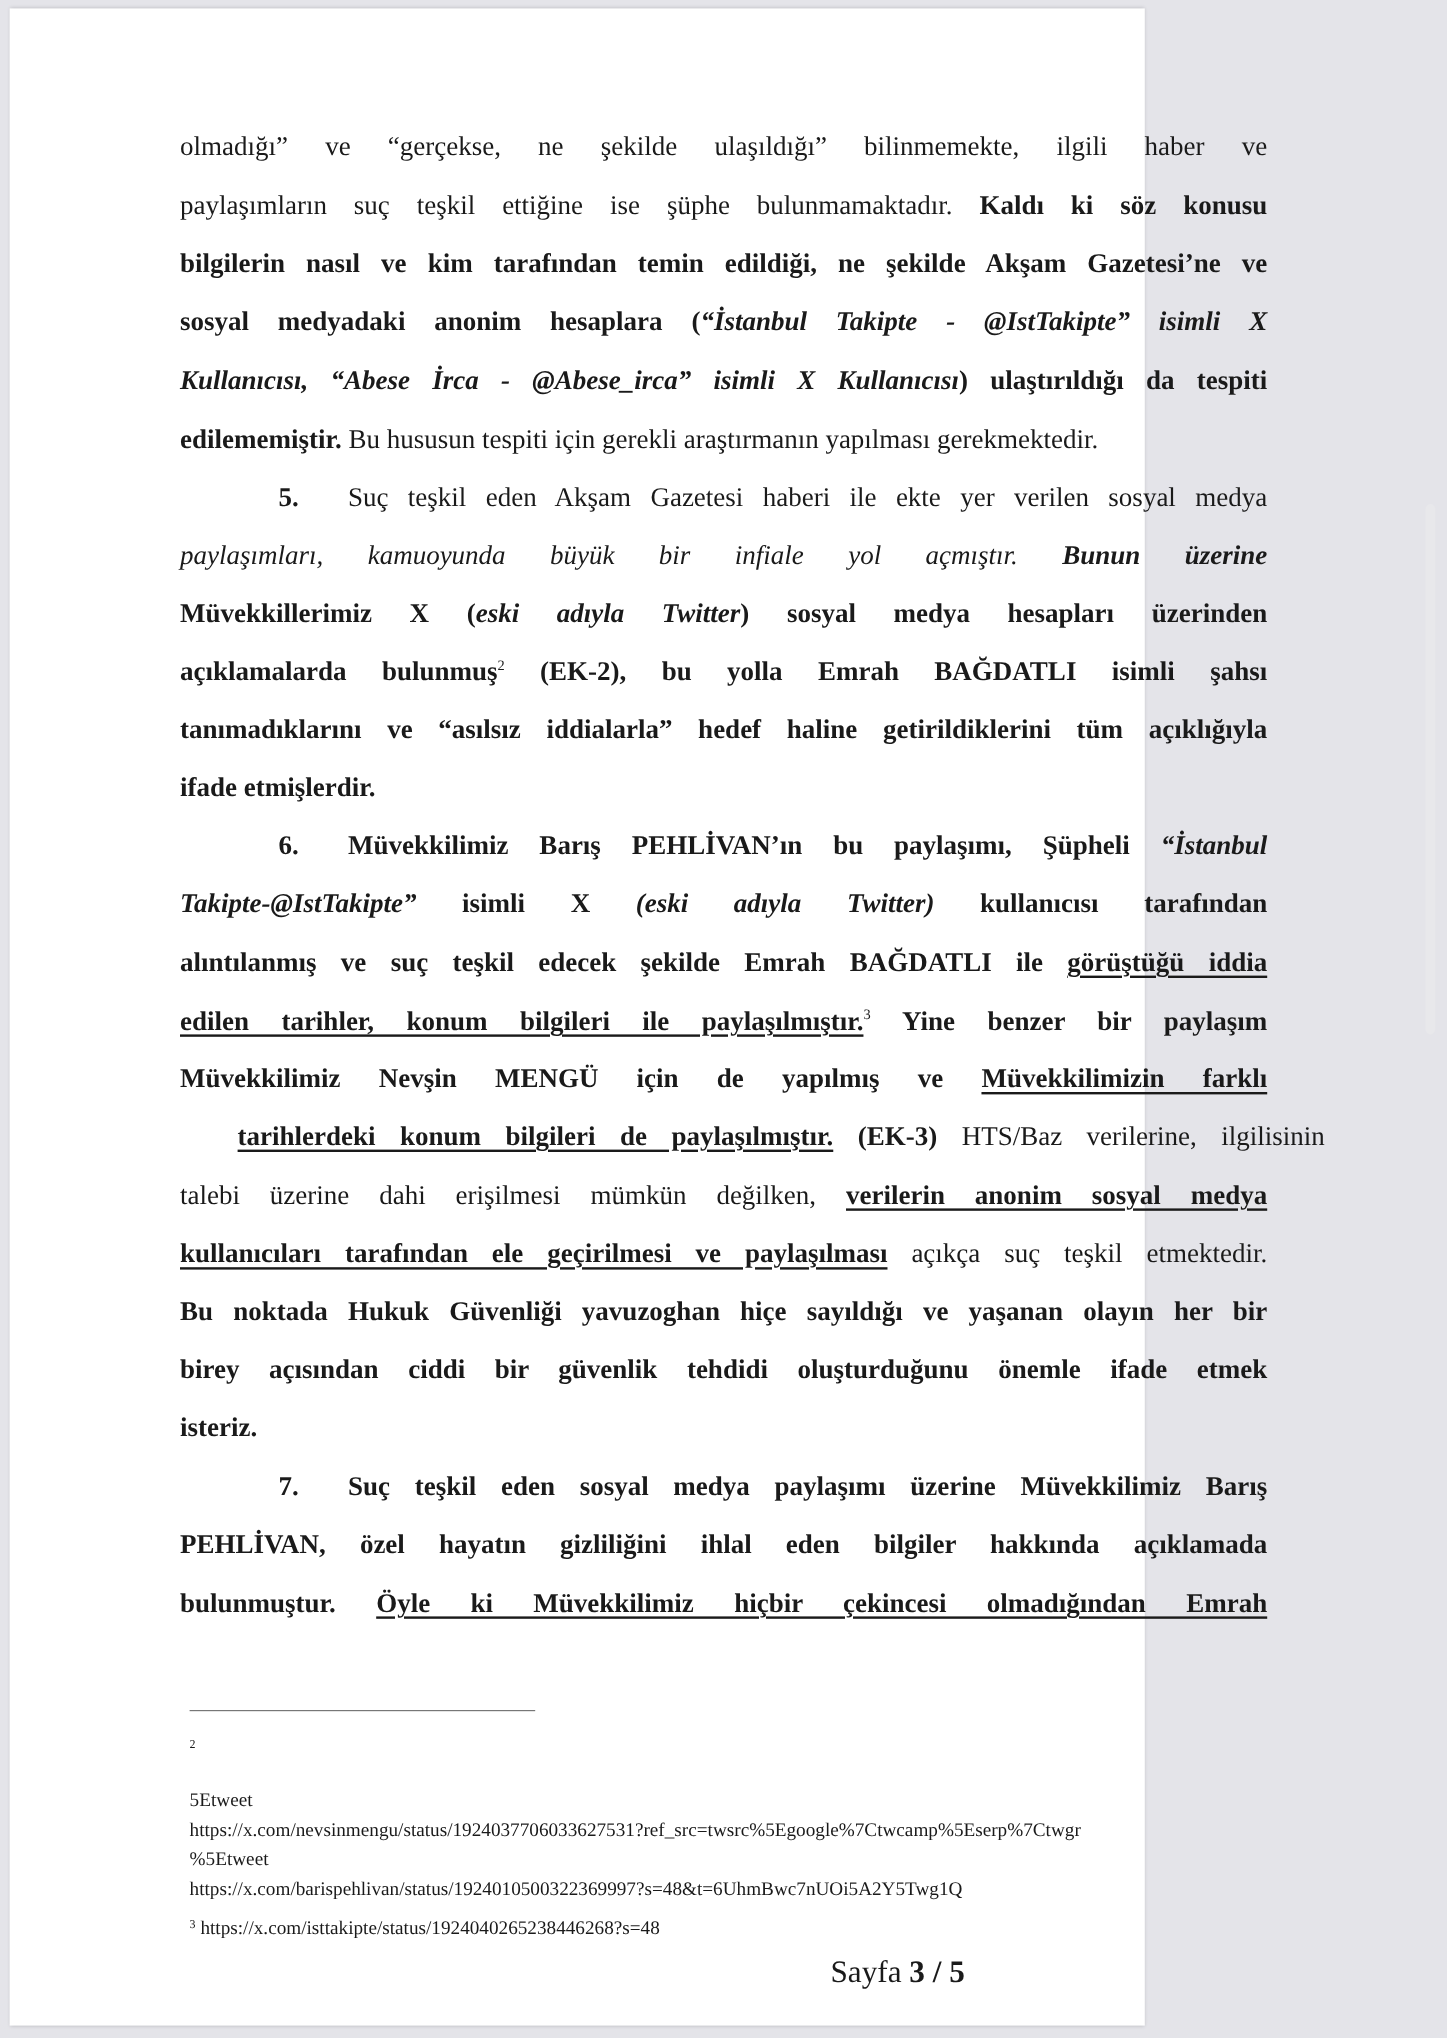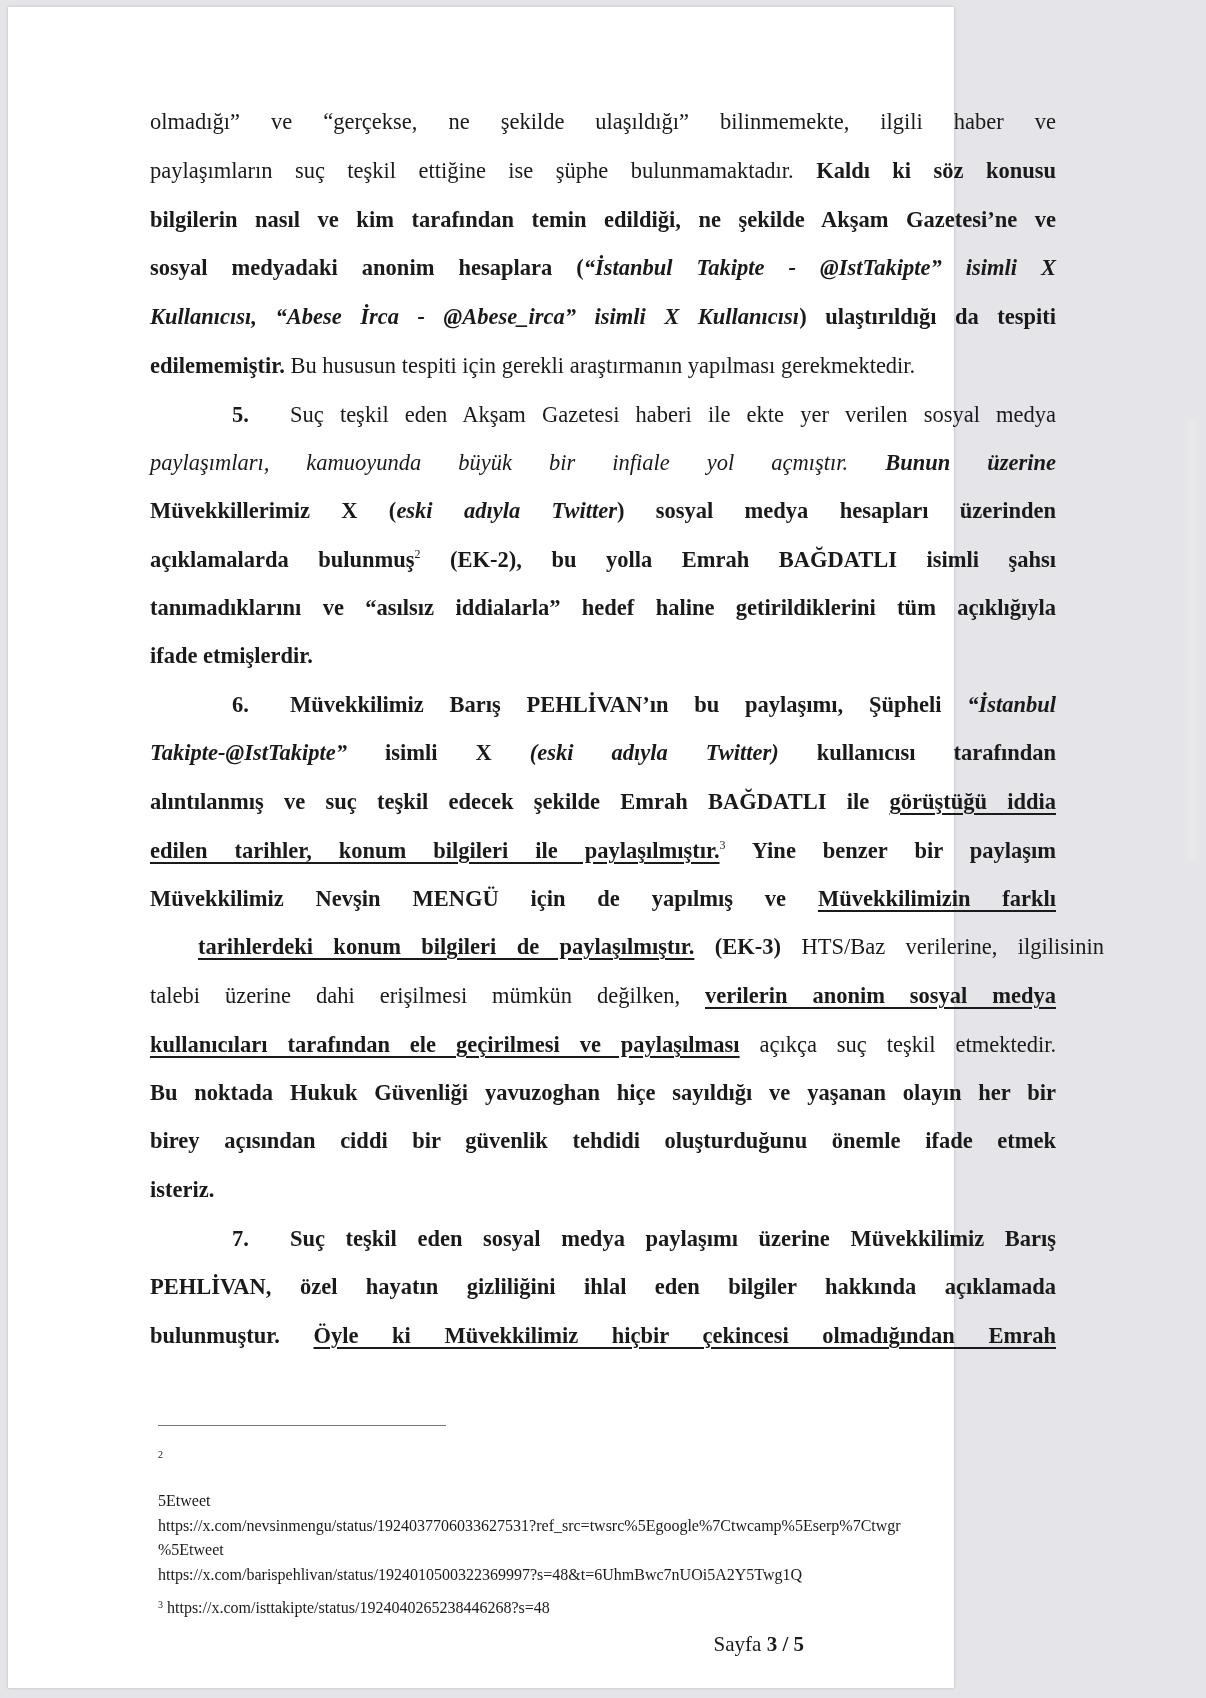--- a/index.html
+++ b/index.html
@@ -35,21 +35,21 @@
     position: absolute; left: 150px; top: 1418px;
     width: 288px; height: 0; border-top: 1.5px solid #777;
   }
   .fn {
     position: absolute; left: 150px; width: 920px;
     font-size: 16px; line-height: 20px; white-space: nowrap; color: #1a1a1a;
   }
   .fn-mark { font-size: 10px; }
   .pagenum {
     position: absolute; right: 150px; top: 1624px;
-    font-size: 21px; line-height: 26px;
+    font-size: 26px; line-height: 26px;
   }
   .scrollbar {
     position: absolute; left: 1188px; top: 420px;
     width: 8px; height: 442px;
     background: #e8e8eb; border-radius: 4px;
   }
 </style>
 </head>
 <body>
 

